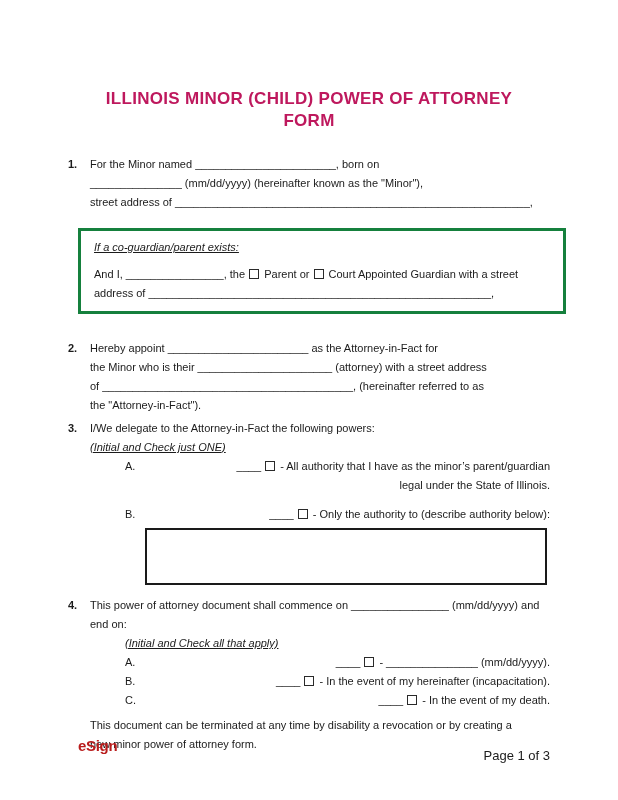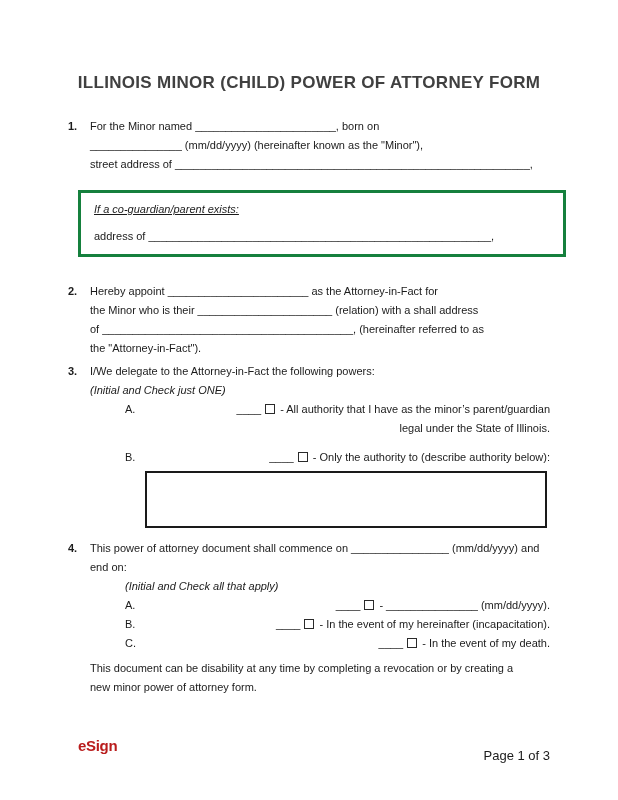--- a/index.html
+++ b/index.html
@@ -8,42 +8,42 @@
     width:618px;height:800px;
     box-sizing:border-box;
     background:#ffffff;
     font-family:"Liberation Sans",sans-serif;
     font-size:11px;line-height:19px;
     color:#1b1b1b;
     overflow:hidden;
   }
   .content{padding:0 68px;}
   .title{
-    margin:0;padding-top:72px;
+    margin:16px;padding-top:72px;
     text-align:center;
     font-size:17px;font-weight:700;
     letter-spacing:.3px;line-height:22px;
-    color:#404040;
+    color:#be185d;
   }
   .sec{display:flex;}
   .sec .num{flex:none;width:22px;font-weight:700;}
   .sec .secbody{flex:1;min-width:0;}
   .mt-s1{margin-top:23px;}
   .mt-s2{margin-top:25px;}
   .mt-s3{margin-top:4px;}
   .mt-s4{margin-top:11px;}
   .cobox{
     box-sizing:border-box;
     margin:16px 0 0 10px;
     width:488px;
     border:3px solid #15803d;
     padding:7px 13px 8px 13px;
   }
   .cobox .cohead{font-style:italic;text-decoration:underline;margin-bottom:8px;}
-  .instr{font-style:italic;}
+  .instr{font-style:italic;text-decoration:underline;}
   .items{margin-left:35px;}
   .item{display:flex;}
   .item .ltr{flex:none;width:15px;}
   .item .ibody{flex:1;min-width:0;text-align:right;}
   .cb{
     display:inline-block;
     width:8px;height:8px;
     border:1px solid #2a2a2a;
     background:#fff;
     vertical-align:-1px;
@@ -79,28 +79,31 @@
       <span class="num">1.</span>
       <div class="secbody">
         <div><span>For the Minor named _______________________, born on</span></div>
         <div><span>_______________ (mm/dd/yyyy) (hereinafter known as the "Minor"),</span></div>
         <div><span>street address of __________________________________________________________,</span></div>
       </div>
     </div>
 
     <div class="cobox">
       <div class="cohead">If a co-guardian/parent exists:</div>
+      <div>
+        <span>And I, ________________, the </span><span class="cb"></span><span> Parent or </span><span class="cb"></span><span> Court Appointed Guardian with a street</span>
+      </div>
       <div><span>address of ________________________________________________________,</span></div>
     </div>
 
     <div class="sec mt-s2">
       <span class="num">2.</span>
       <div class="secbody">
         <div><span>Hereby appoint _______________________ as the Attorney-in-Fact for</span></div>
-        <div><span>the Minor who is their ______________________ (relation) with a shall address</span></div>
+        <div><span>the Minor who is their ______________________ (attorney) with a street address</span></div>
         <div><span>of _________________________________________, (hereinafter referred to as</span></div>
         <div><span>the "Attorney-in-Fact").</span></div>
       </div>
     </div>
 
     <div class="sec mt-s3">
       <span class="num">3.</span>
       <div class="secbody">
         <div>I/We delegate to the Attorney-in-Fact the following powers:</div>
         <div><span class="instr">(Initial and Check just ONE)</span></div>
@@ -145,21 +148,21 @@
             </div>
           </div>
           <div class="item">
             <span class="ltr">C.</span>
             <div class="ibody">
               <span>____ </span><span class="cb"></span><span> - In the event of my death.</span>
             </div>
           </div>
         </div>
         <div class="closing">
-          <div>This document can be disability at any time by completing a revocation or by creating a</div>
+          <div>This document can be terminated at any time by disability a revocation or by creating a</div>
           <div>new minor power of attorney form.</div>
         </div>
       </div>
     </div>
 
   </div>
 
   <div class="brand">eSign</div>
   <div class="pagelabel">Page 1 of 3</div>
 </div>

